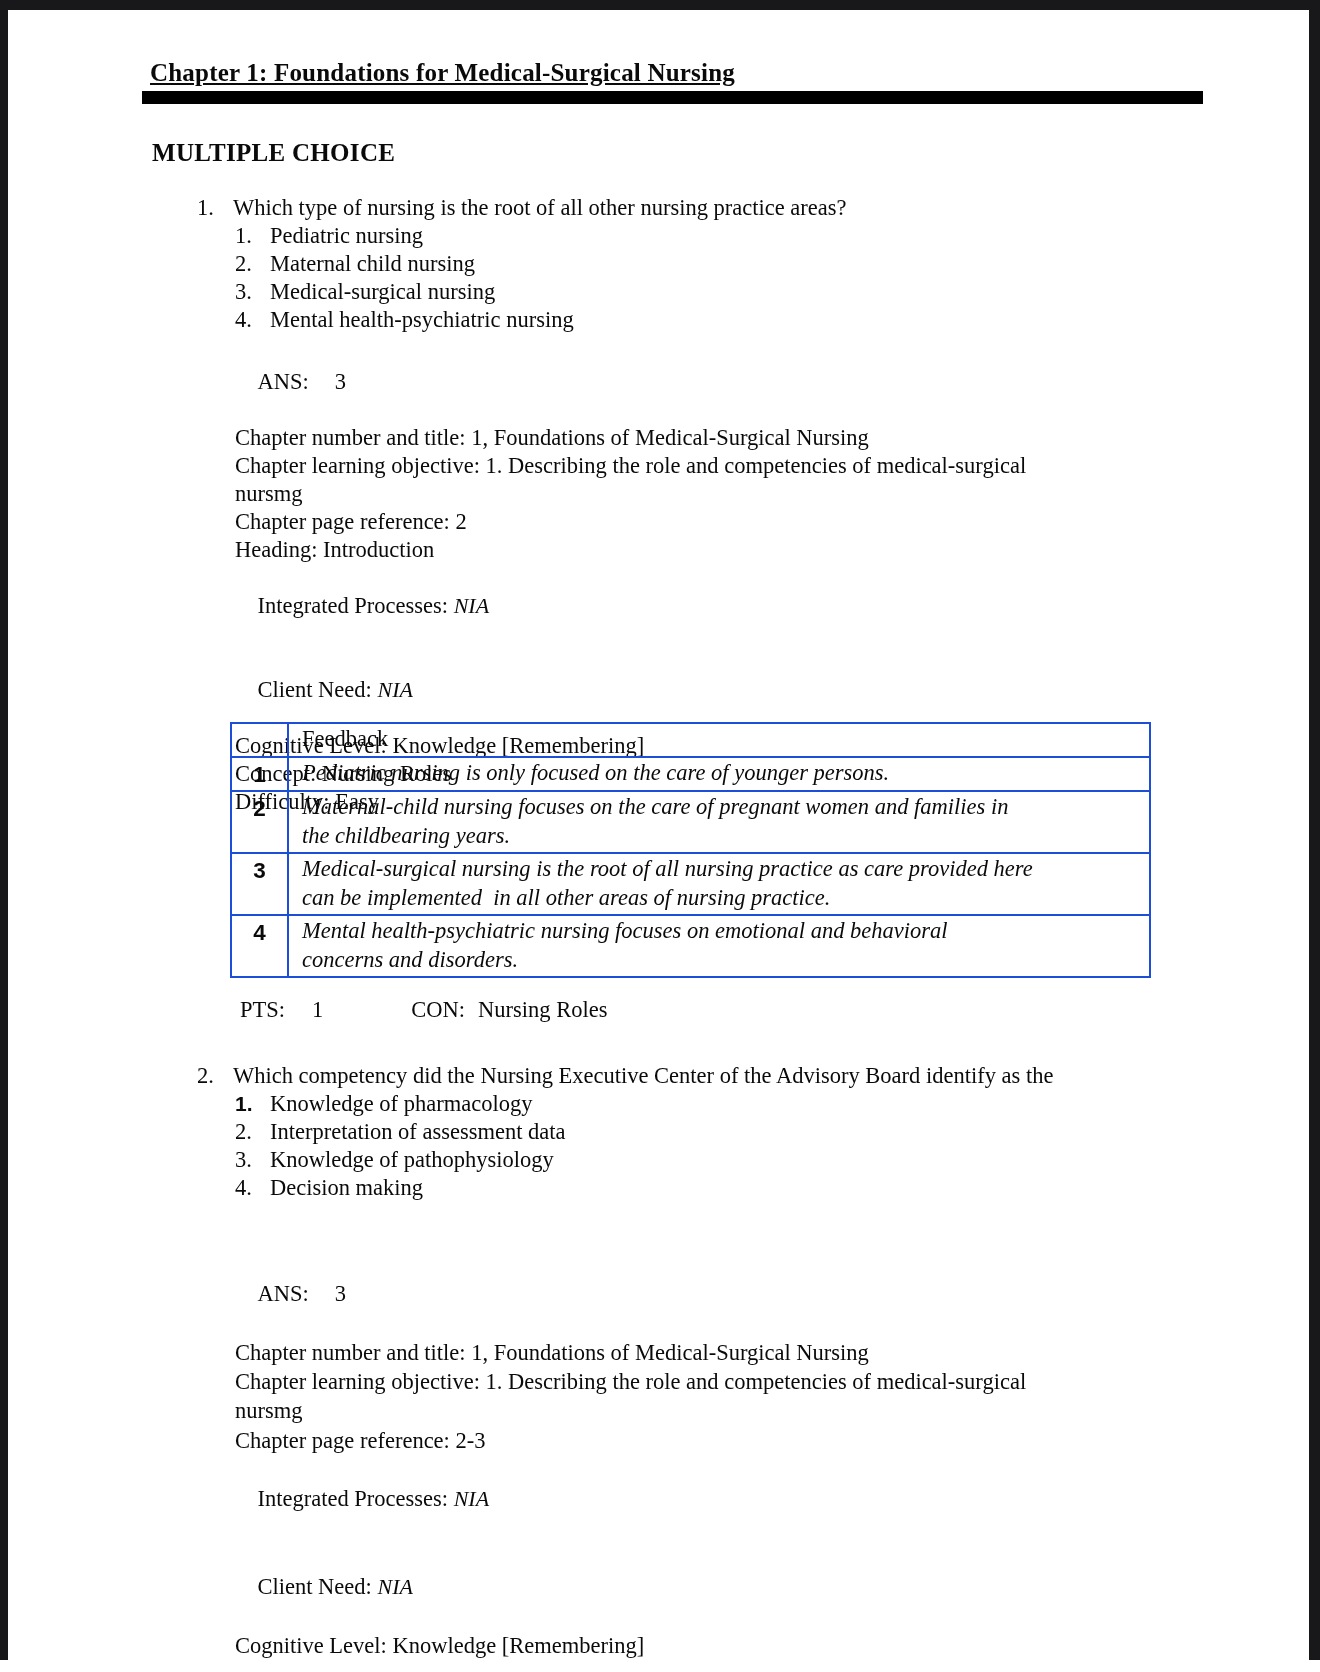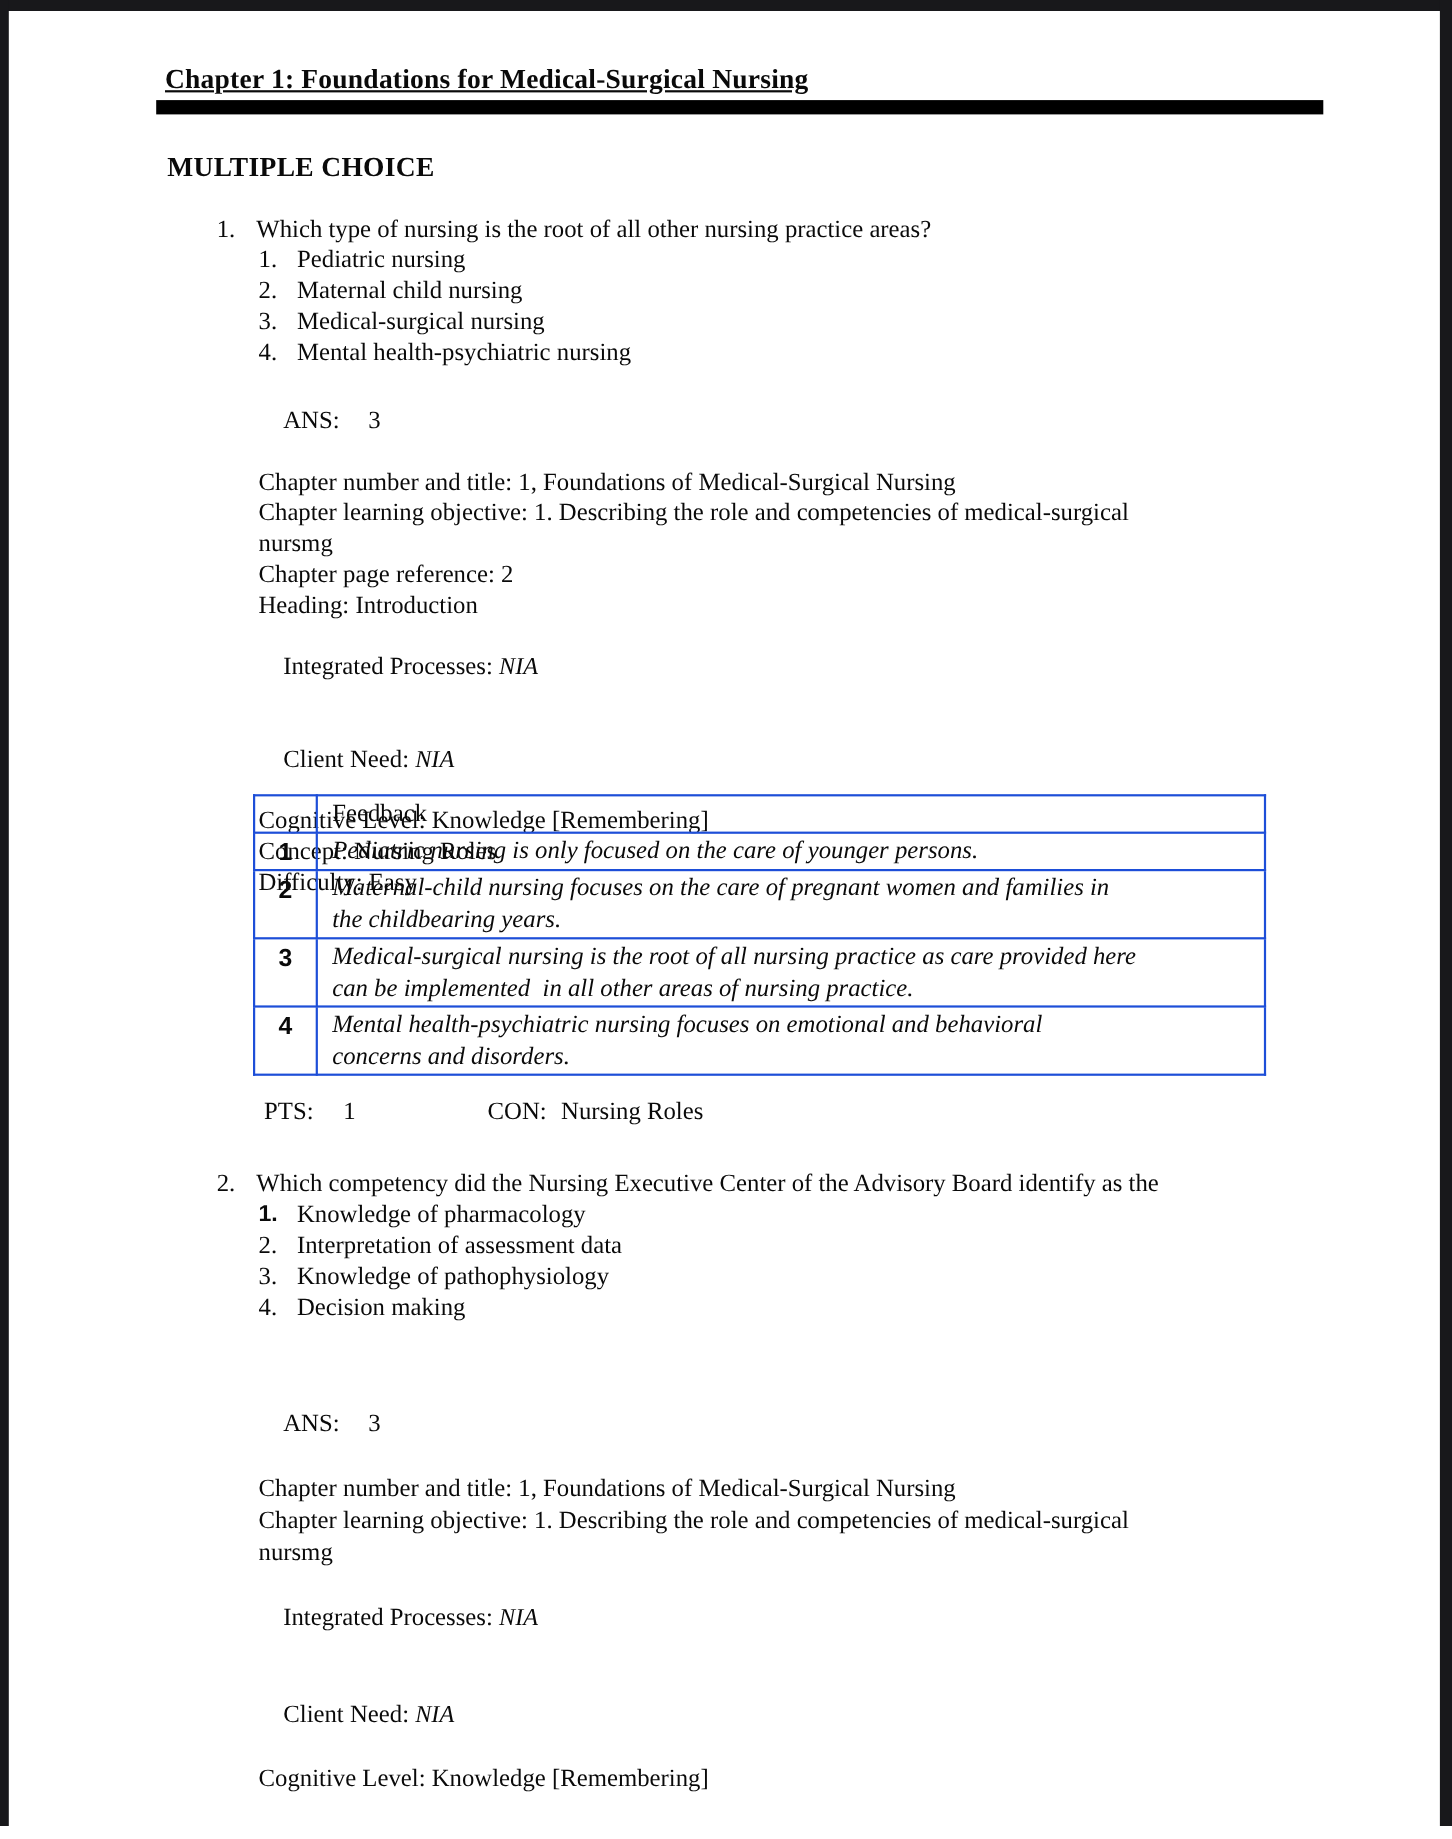--- a/index.html
+++ b/index.html
@@ -56,21 +56,21 @@
   td.tcell{padding:0 10px 2px 13px;}
   .tline{white-space:pre-wrap;display:block;font-style:italic;}
   tr.hrow td{height:29px;}
   tr.r1 td{height:29px;}
   tr.r2 td{height:55px;}
   tr.r3 td{height:57px;}
   tr.r4 td{height:55px;}
 
   .pts-line{position:absolute;left:240px;top:996px;}
   .pts-val{margin-left:27px;}
-  .con-label{margin-left:120px;}
+  .con-label{margin-left:88px;}
   .con-val{margin-left:13px;}
 </style>
 </head>
 <body>
 
 <div class="bar bar-top"></div>
 <div class="bar bar-left"></div>
 <div class="bar bar-right"></div>
 
 <div class="title-wrap">
@@ -190,20 +190,21 @@
   </div>
 </div>
 
 <div class="meta-block ans2">
   <div class="meta-line">
     <span>ANS:</span><span class="ans-val">3</span>
   </div>
   <div class="meta-line">Chapter number and title: 1, Foundations of Medical-Surgical Nursing</div>
   <div class="meta-line">Chapter learning objective: 1. Describing the role and competencies of medical-surgical</div>
   <div class="meta-line">nursmg</div>
+  <div class="meta-line">Chapter page reference: 2-3</div>
   <div class="meta-line">
     <span>Integrated Processes: </span><span class="na">NIA</span>
   </div>
   <div class="meta-line">
     <span>Client Need: </span><span class="na">NIA</span>
   </div>
   <div class="meta-line">Cognitive Level: Knowledge [Remembering]</div>
 </div>
 
 </body></html>

